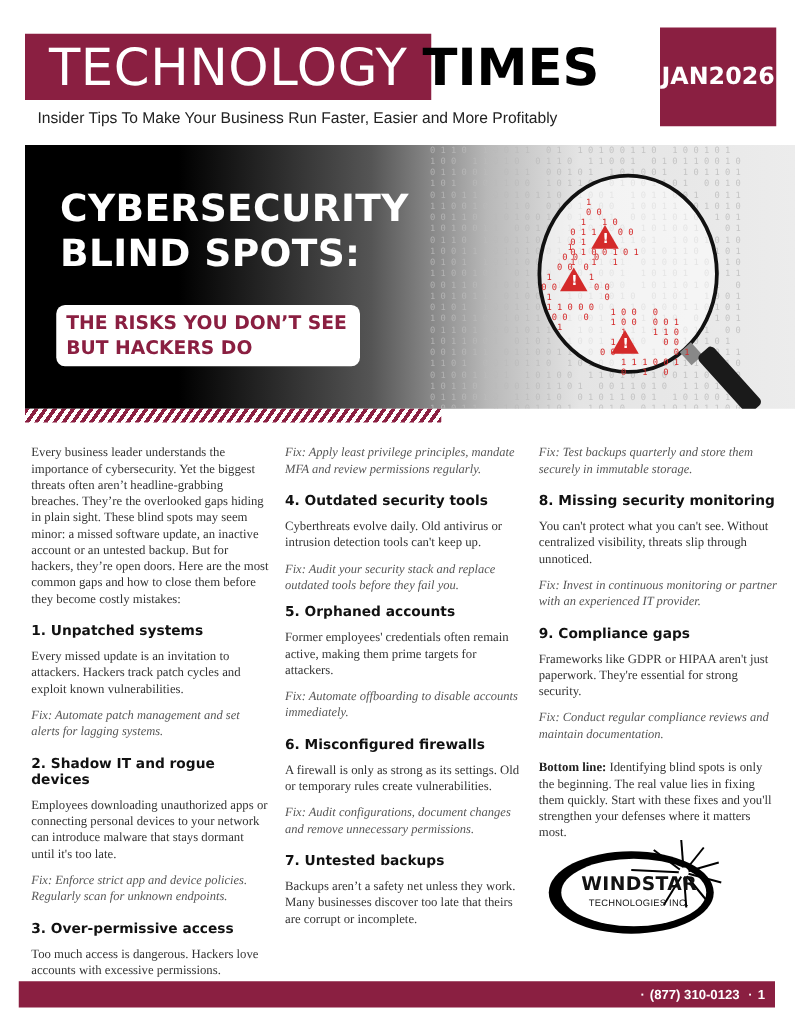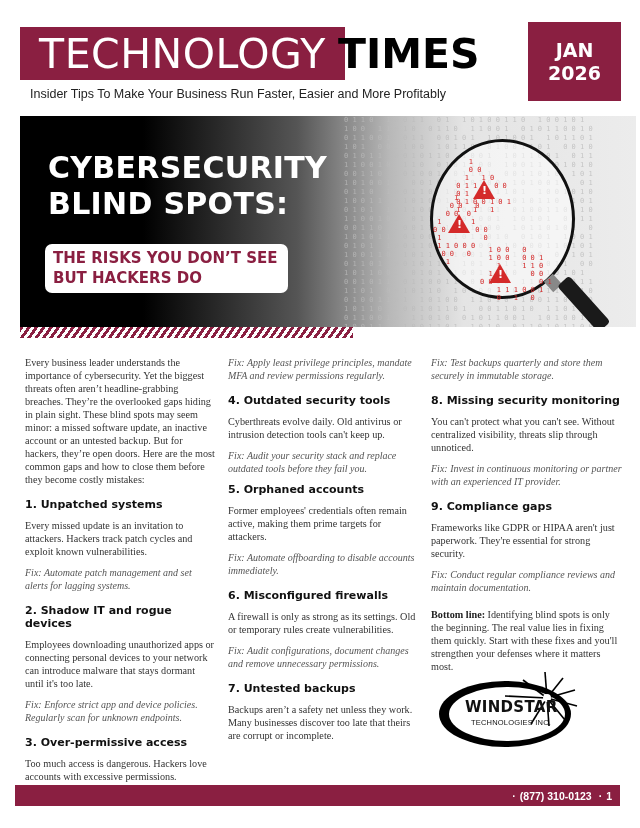--- a/index.html
+++ b/index.html
@@ -10,21 +10,21 @@
   .masthead-tech { position: absolute; left: 0; top: 0; width: 100%; height: 100%; color: #fff;
     font-family: "DejaVu Sans", sans-serif; font-weight: normal; font-size: 41px; letter-spacing: 0.5px;
     display: flex; align-items: center; justify-content: center; }
   .masthead-times { position: absolute; left: 338px; top: 27px; height: 53px; color: #000;
     font-family: "DejaVu Sans", sans-serif; font-weight: bold; font-size: 41px;
     display: flex; align-items: center; }
   .tagline { position: absolute; left: 30px; top: 87px; font-family: "Liberation Sans", sans-serif;
     font-size: 12.5px; color: #222; white-space: nowrap; }
   .datebox { position: absolute; left: 528px; top: 22px; width: 93px; height: 79px; background: #8a1f41;
     color: #fff; font-family: "DejaVu Sans", sans-serif; font-weight: bold; font-size: 19px; line-height: 23px;
-    display: flex; flex-direction: column; align-items: center; justify-content: center; }
+    display: flex; align-items: center; justify-content: center; }
 
   .hero { position: absolute; left: 20px; top: 116px; width: 616px; height: 211px; overflow: hidden;
     background: linear-gradient(90deg, #000 0%, #000 20%, #555 45%, #b8b8b8 60%, #e4e4e4 72%, #ececec 100%); }
   .binary { position: absolute; left: 300px; top: 0; width: 316px; height: 211px;
     font-family: "DejaVu Sans Mono", monospace; font-size: 7px; line-height: 9px; color: #bbb;
     white-space: pre; overflow: hidden; opacity: 0.8; margin-left: 24px; }
   .hero-title { position: absolute; left: 28px; top: 34px; color: #fff; font-family: "DejaVu Sans", sans-serif;
     font-weight: bold; font-size: 30px; line-height: 36px; letter-spacing: 0.3px; }
   .hero-sub { position: absolute; left: 25px; top: 128px; background: #fff; border-radius: 7px;
     padding: 4px 10px 5px 8px; color: #8a1f41; font-family: "DejaVu Sans", sans-serif; font-weight: bold;

